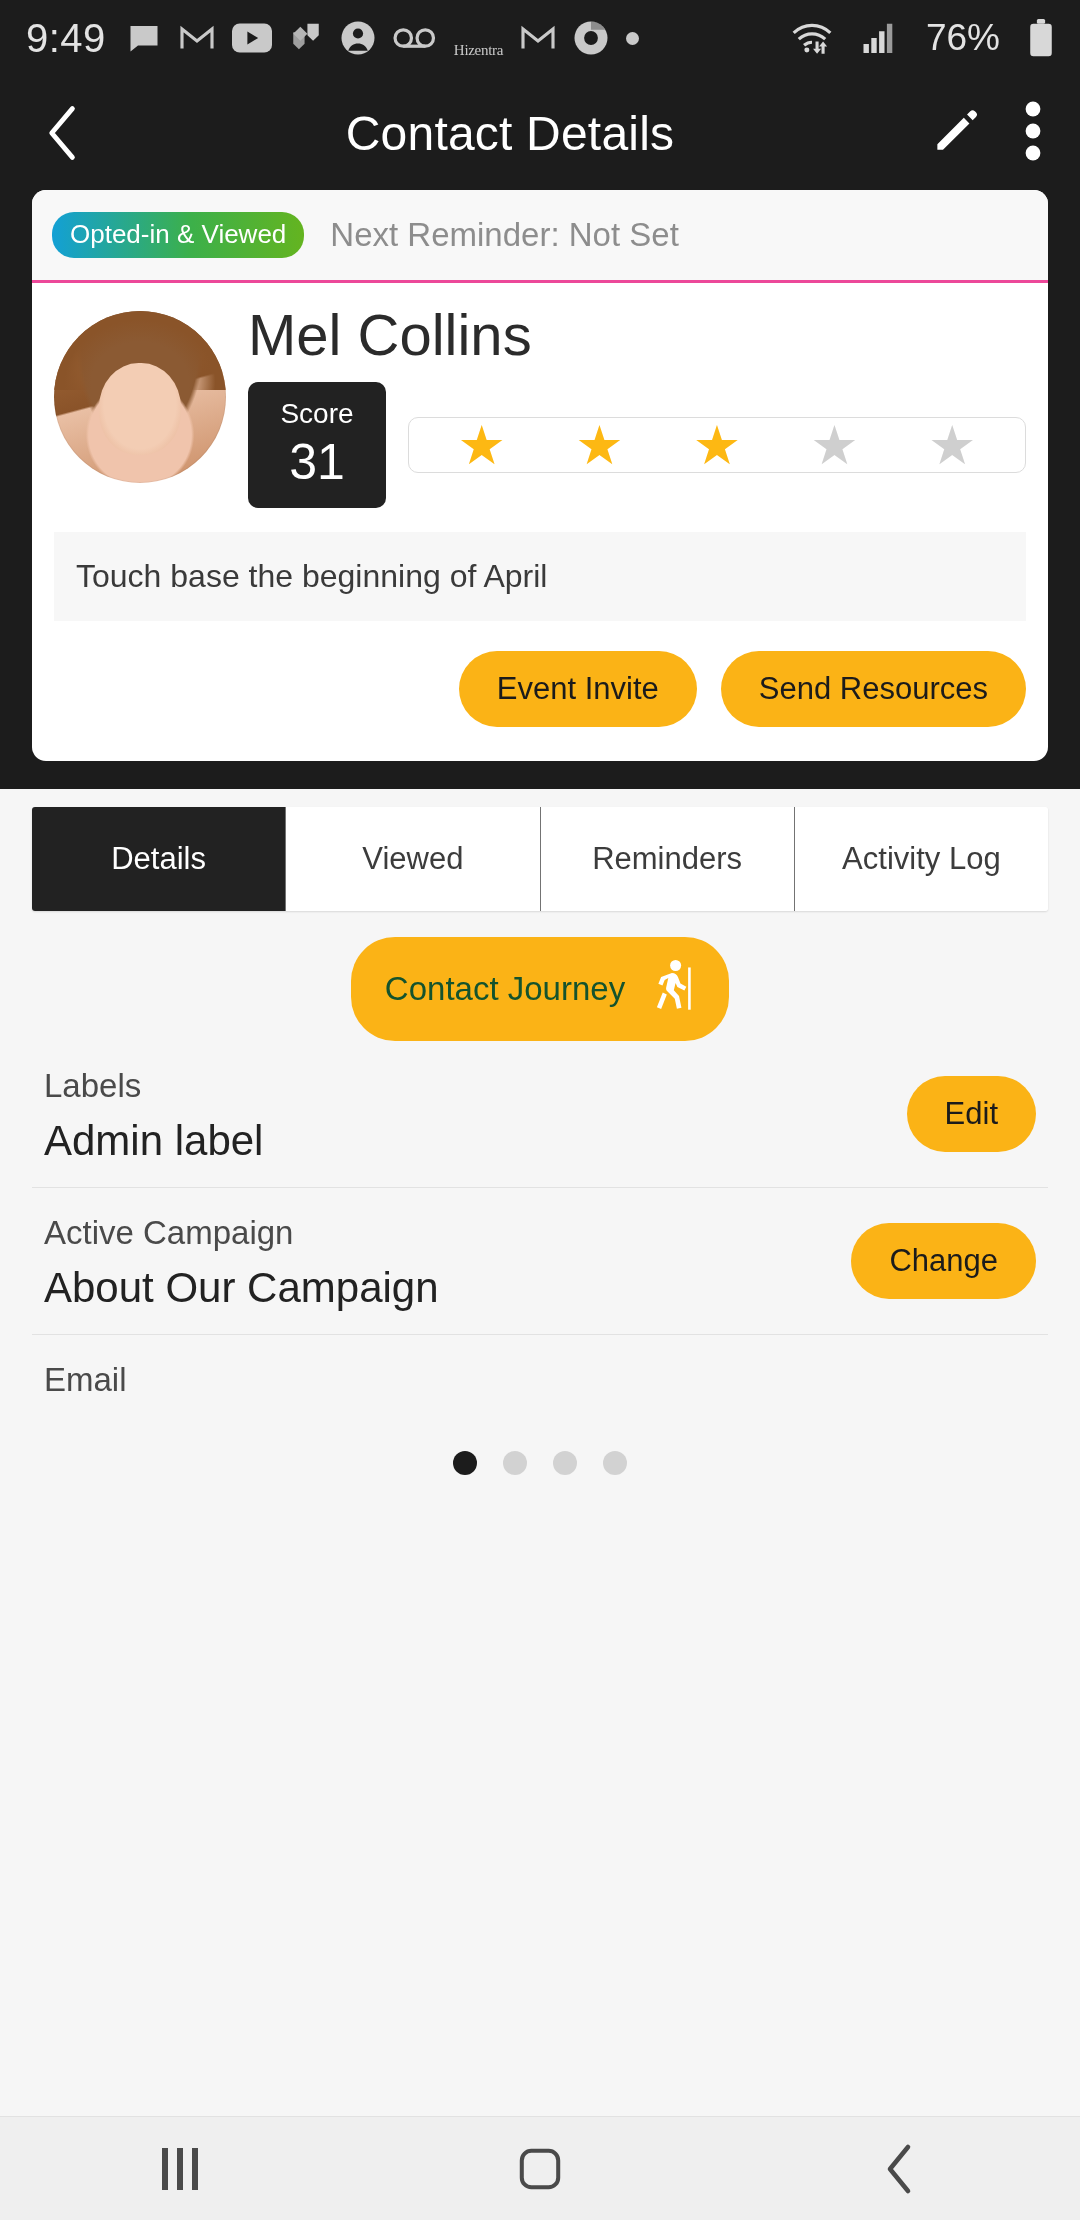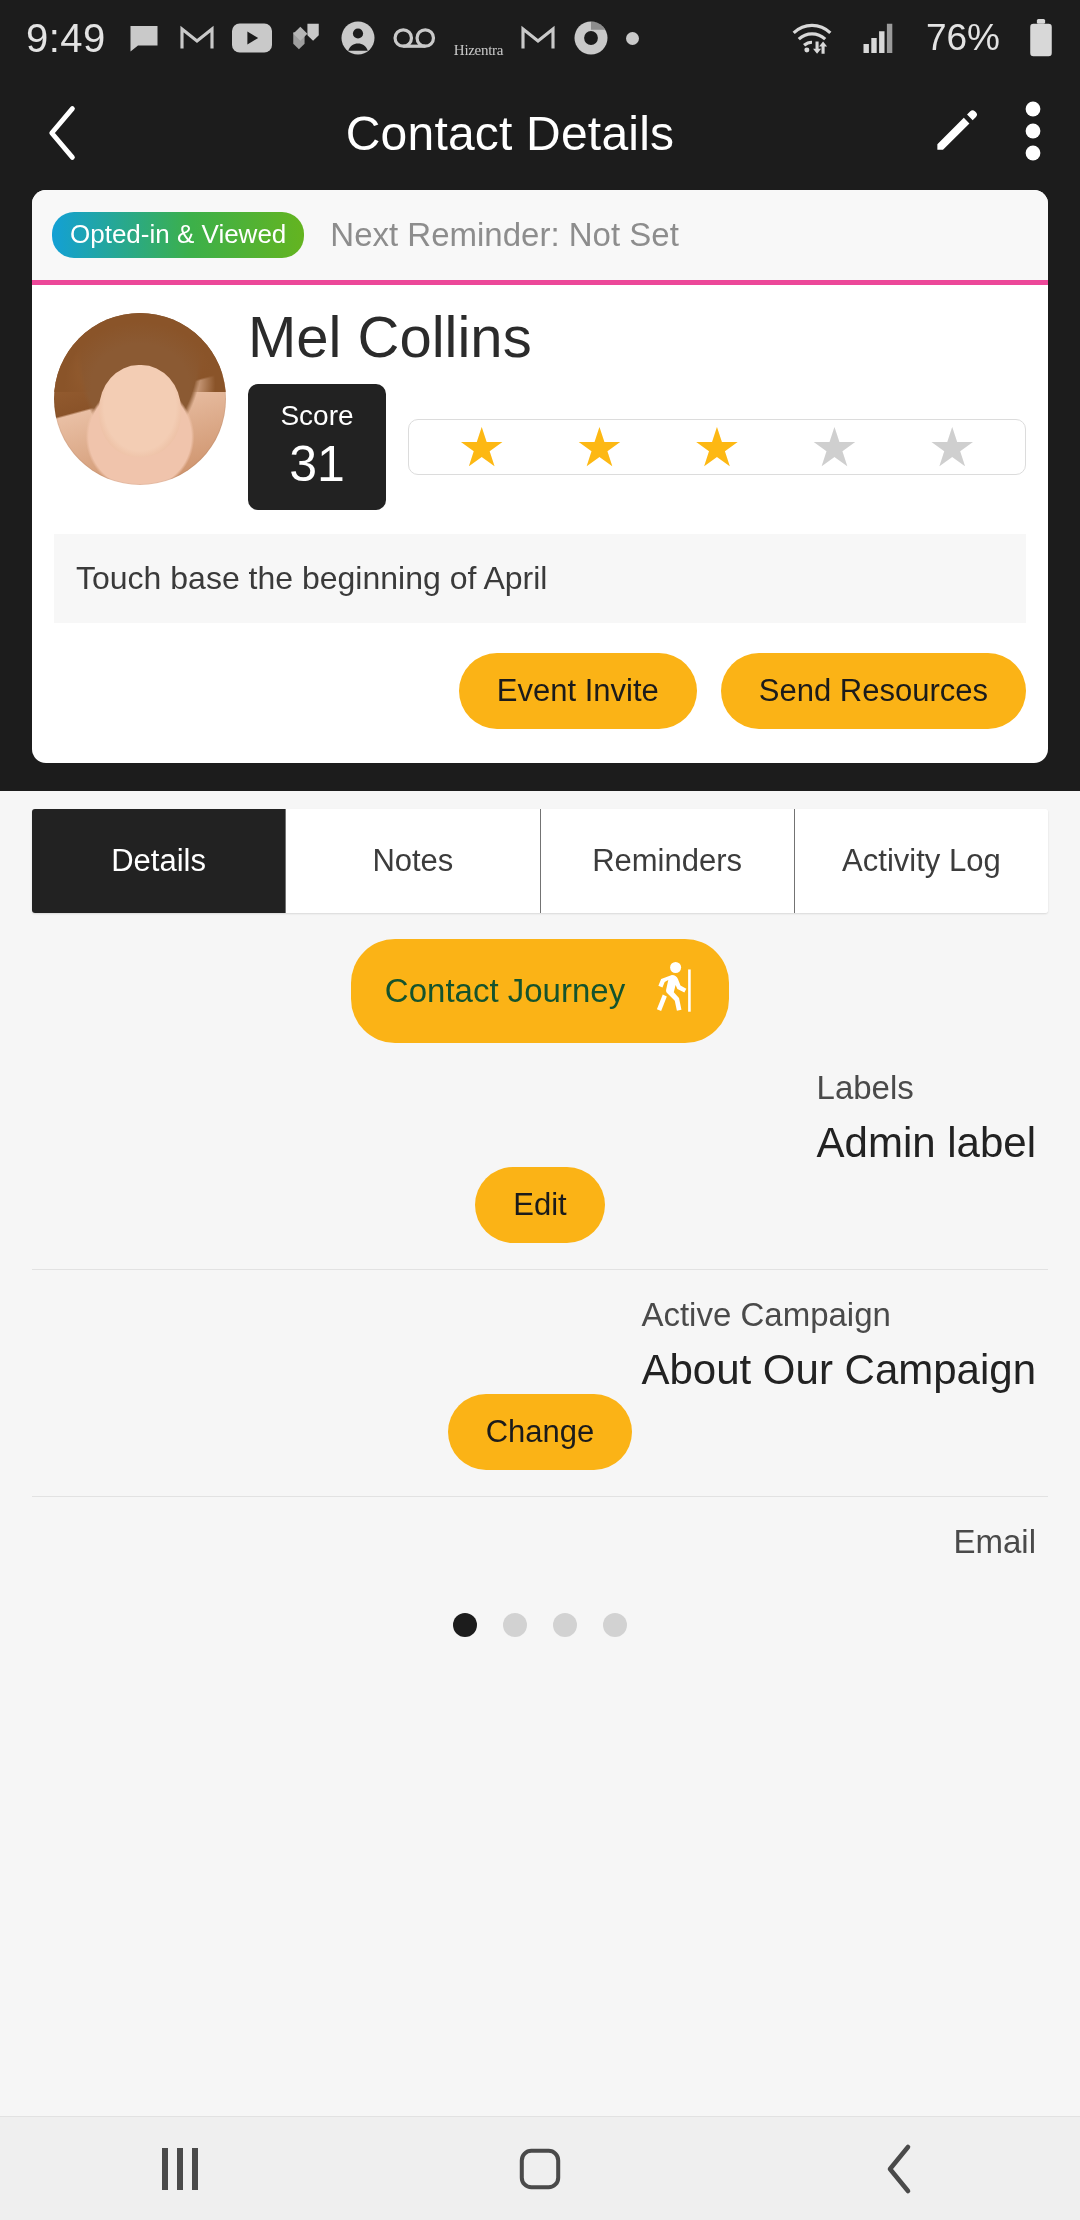--- a/index.html
+++ b/index.html
@@ -34,21 +34,21 @@
   .back-chevron { width:54px; height:54px; display:flex; align-items:center; justify-content:center; }
   .appbar-actions { display:flex; align-items:center; gap:40px; }
 
   
   .hero { background:#1c1c1c; padding:0 32px 28px 32px; flex:0 0 auto; }
   .card {
     background:#fff; border-radius:14px; overflow:hidden;
   }
   .card-top {
     background:#f8f8f8; display:flex; align-items:center; gap:26px;
-    padding:22px 20px 22px 20px; border-bottom:5px solid #ec4899;
+    padding:22px 20px 22px 20px; border-bottom:3px solid #ec4899;
   }
   .badge {
     background:linear-gradient(90deg,#13a0d5 0%,#3cb04a 55%,#64b420 100%);
     color:#fff; border-radius:22px; font-size:26px; padding:9px 18px 11px 18px;
     white-space:nowrap; line-height:1;
   }
   .reminder { color:#8d8d8d; font-size:33px; white-space:nowrap; }
 
   .card-mid { padding:18px 22px 0 22px; display:flex; gap:22px; }
   .avatar {
@@ -104,21 +104,21 @@
   .tab:last-child { border-right:none; }
   .tab.active { background:#222; color:#fff; }
 
   .journey-wrap { display:flex; justify-content:center; margin-top:26px; }
   .journey-btn {
     background:#fbb316; color:#14532d; border:none; border-radius:44px;
     font-size:33px; padding:22px 34px; display:flex; align-items:center; gap:26px;
     font-family:inherit; cursor:pointer;
   }
 
-  .field { padding:26px 12px 22px 12px; border-bottom:1px solid #e2e2e2; display:flex; align-items:flex-end;flex-direction:column; }
+  .field { padding:26px 12px 22px 12px; border-bottom:1px solid #e2e2e2; display:flex; align-items:flex-end; }
   .field-texts { flex:1; min-width:0; }
   .field-label { font-size:33px; color:#4a4a4a; }
   .field-value { font-size:42px; color:#222; margin-top:12px; }
   .field .pill { align-self:center; margin-bottom:4px; }
   .field.last { border-bottom:none; padding-bottom:8px; }
 
   .dots { display:flex; justify-content:center; gap:26px; margin-top:44px; }
   .pdot { width:24px; height:24px; border-radius:50%; background:#d2d2d2; }
   .pdot.on { background:#1c1c1c; }
 
@@ -280,21 +280,21 @@
         <button class="pill">Send Resources</button>
       </div>
 
     </div>
   </div>
 
   <div class="body">
 
     <div class="tabs">
       <div class="tab active">Details</div>
-      <div class="tab">Notes</div>
+      <div class="tab">Viewed</div>
       <div class="tab">Reminders</div>
       <div class="tab">Activity Log</div>
     </div>
 
     <div class="journey-wrap">
       <button class="journey-btn">
         <span>Contact Journey</span>
         <span>
           <svg width="44" height="52" viewBox="0 0 26 32">
             <circle cx="14.6" cy="4" r="3.4" fill="#fff"></circle>

